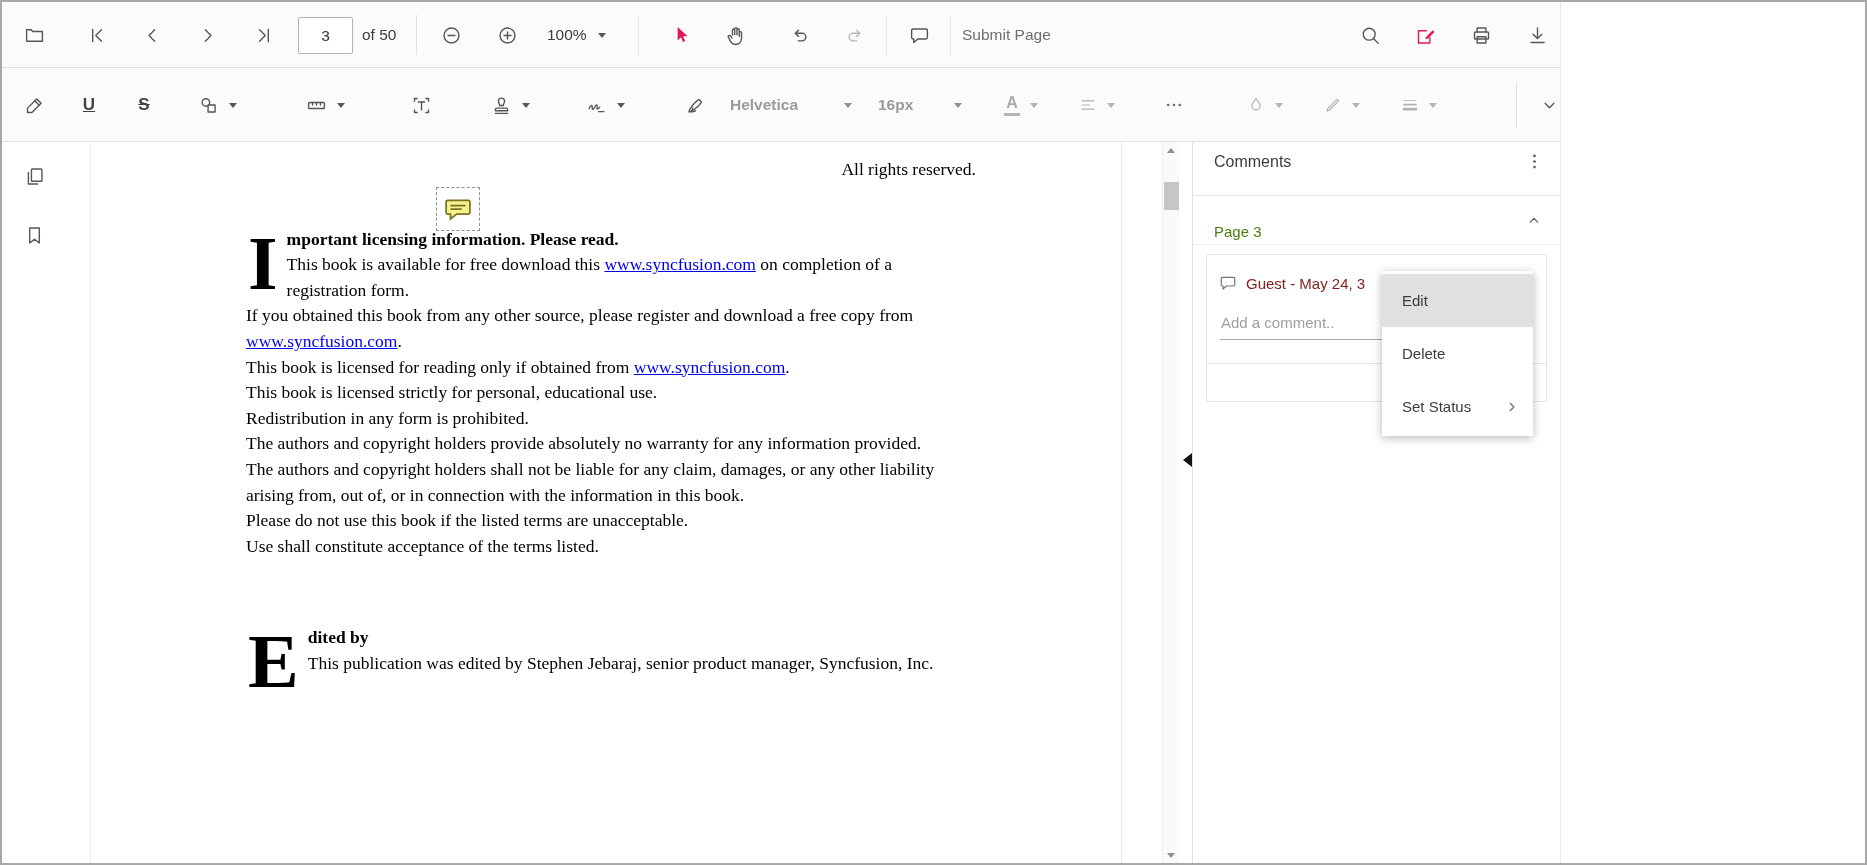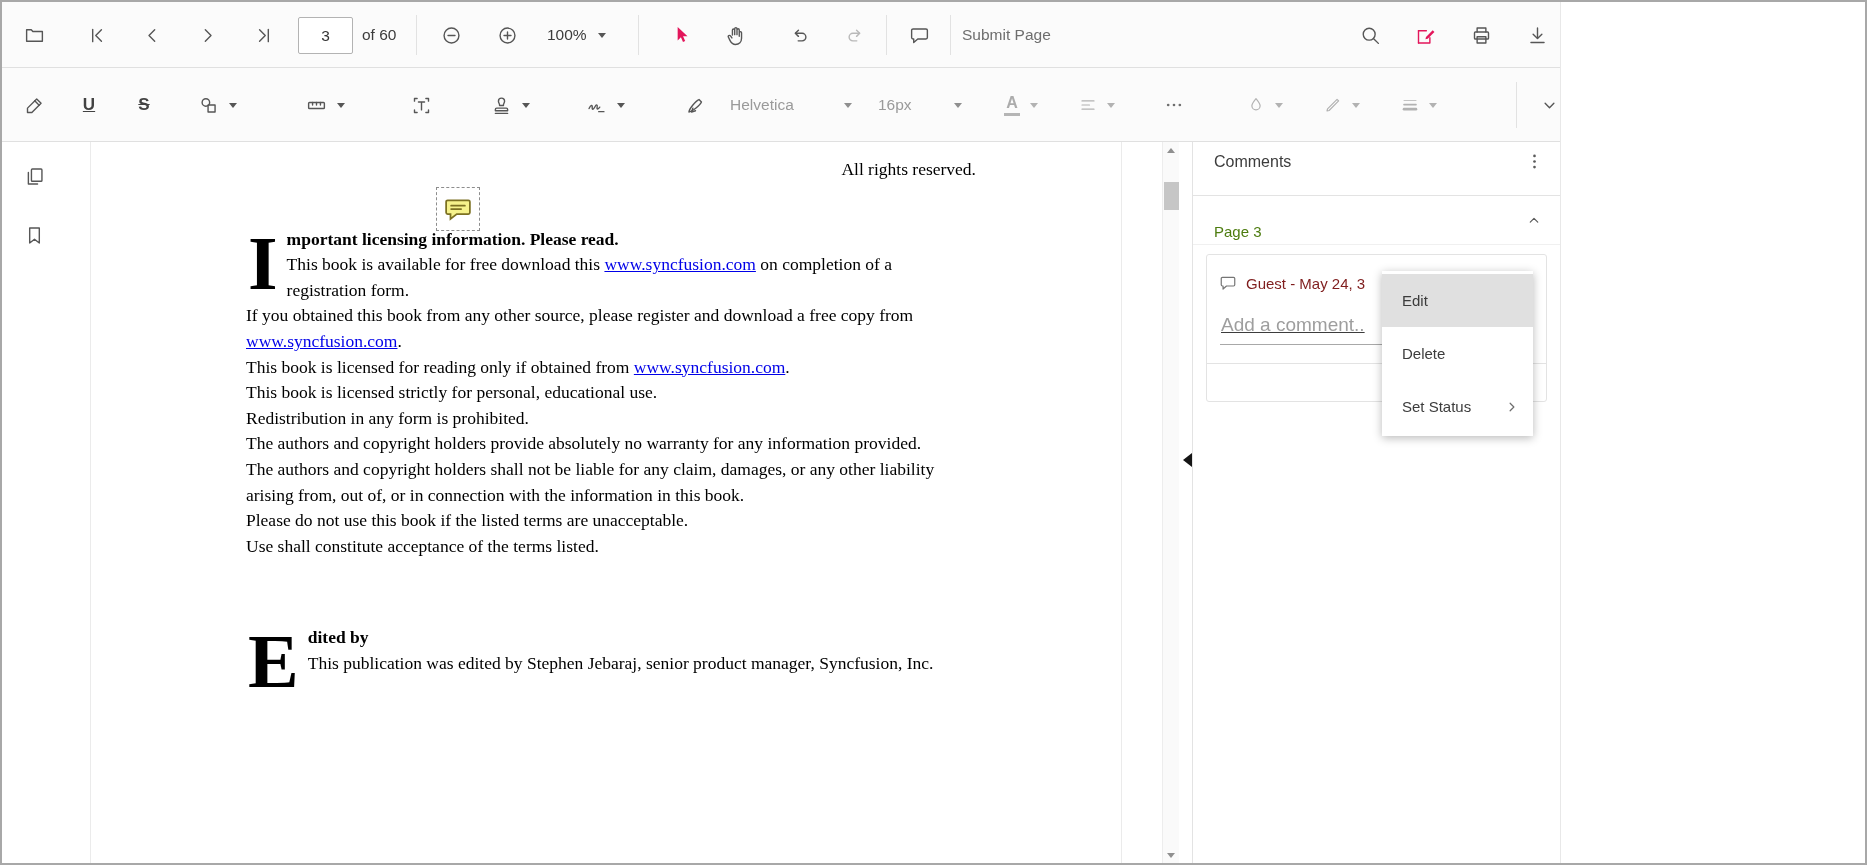--- a/index.html
+++ b/index.html
@@ -31,21 +31,21 @@
   .of-label { position:absolute; left:360px; top:0; height:66px; display:flex; align-items:center; font-size:15.5px; color:#3c3c3c; }
   .zoom-dd { position:absolute; left:545px; top:14px; height:38px; display:flex; align-items:center; gap:11px;
              font-size:15.5px; color:#3c3c3c; cursor:pointer; }
   .zoom-dd .caret { color:#565656; }
   .submit-btn { position:absolute; left:960px; top:0; height:66px; display:flex; align-items:center;
                 font-size:15.5px; color:#6e6e6e; cursor:pointer; }
 
   .ddbtn { position:absolute; top:18px; height:38px; display:flex; align-items:center; justify-content:center; gap:10px;
            color:#565656; cursor:pointer; }
   .ddbtn.disabled { color:#b2b2b2; }
-  .dd-label { font-size:15.5px; color:#9a9a9a; }
+  .dd-label { font-size:15.5px; color:#9a9a9a;font-weight:bold; }
   .glyph { font-size:17px; color:#424242; font-weight:bold; }
   .glyph-u { text-decoration:underline; }
   .glyph-s { text-decoration:line-through; }
   .font-color-glyph { font-size:16px; color:#ababab; border-bottom:3px solid #b5b5b5; line-height:1.15; padding:0 2px; font-weight:bold; }
 
   
   .left-rail { position:absolute; left:0; top:140px; bottom:0; width:62px; background:#fff; }
   .rail-btn { position:absolute; left:12px; width:40px; height:40px; display:flex; align-items:center; justify-content:center;
               color:#565656; cursor:pointer; }
 
@@ -79,21 +79,21 @@
   .cp-header { height:54px; display:flex; align-items:center; padding:0 8px 14px 21px; border-bottom:1px solid #e3e3e3; }
   .cp-title { font-size:16px; color:#3c3c3c; flex:1; }
   .icon-btn { width:36px; height:36px; display:flex; align-items:center; justify-content:center; color:#5a5a5a; cursor:pointer; }
   .cp-group { height:49px; display:flex; align-items:center; padding:0 8px 0 21px; border-bottom:1px solid #f0f0f0; cursor:pointer; }
   .cp-group-label { font-size:15px; color:#4d7c0f; flex:1;margin-top:23px; }
   .comment-card { position:relative; margin:9px 13px 0 13px; height:148px; border:1px solid #e3e3e3; border-radius:3px; background:#fff; }
   .card-author-row { display:flex; align-items:center; gap:9px; padding:10px 2px 0 12px; }
   .card-author-row .icon-btn { margin-left:auto; }
   .card-author { font-size:15px; color:#7f1d1d; white-space:nowrap; overflow:hidden; }
   .card-input { display:block; margin:13px 0 0 13px; width:167px; border:none; border-bottom:1px solid #a8a8a8;
-                font-size:19px; padding:0 0 8px 1px; color:#3c3c3c; background:transparent; outline:none; font-family:inherit;text-decoration:underline; }
+                font-size:15px; padding:0 0 8px 1px; color:#3c3c3c; background:transparent; outline:none; font-family:inherit; }
   .card-input::placeholder { color:#9e9e9e; }
   .card-footer { position:absolute; left:0; right:0; bottom:0; height:38px; border-top:1px solid #e3e3e3; }
 
   
   .context-menu { position:absolute; left:1380px; top:269px; width:151px; background:#fff; padding:3px 0;
                   box-shadow:0 2px 9px rgba(0,0,0,.28); z-index:40; }
   .menu-item { height:53px; display:flex; align-items:center; padding:0 12px 0 20px; font-size:15px; color:#3c3c3c; cursor:pointer; }
   .menu-item.selected { background:#e0e0e0; }
   .menu-item .chev { margin-left:auto; color:#6e6e6e; }
 
@@ -131,21 +131,21 @@
           </svg>
       </div>
       <div class="tbtn" style="left:242px">
         <svg class="ic" viewBox="0 0 24 24">
             <path d="M7.5 5.5L14 12l-6.5 6.5"></path>
             <path d="M17.5 5v14"></path>
           </svg>
       </div>
 
       <input class="page-input" value="3" style="">
-      <div class="of-label">of 60</div>
+      <div class="of-label">of 50</div>
 
       <div class="sep" style="left:414px"></div>
 
       <div class="tbtn" style="left:430px">
         <svg class="ic" viewBox="0 0 24 24">
             <circle cx="12" cy="12" r="8.5"></circle>
             <path d="M8 12h8"></path>
           </svg>
       </div>
       <div class="tbtn" style="left:486px">

